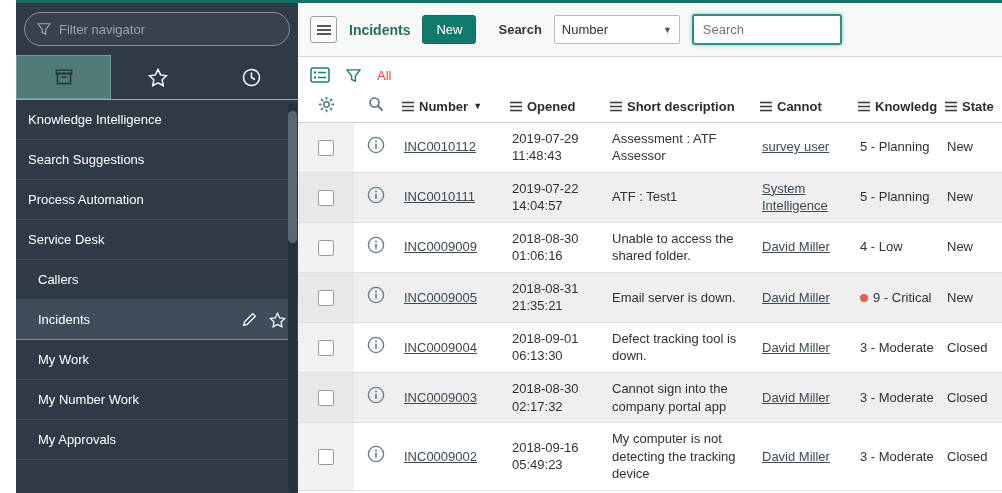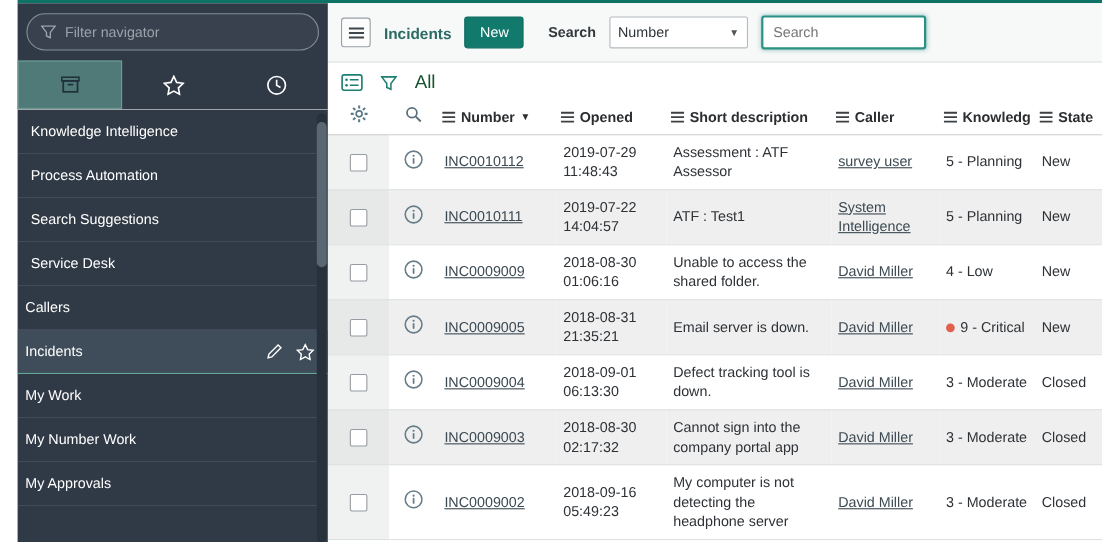--- a/index.html
+++ b/index.html
@@ -13,21 +13,21 @@
   .filter-wrap { margin: 9px 8px; height: 34px; border: 1px solid #848f96; border-radius: 17px;
     display: flex; align-items: center; gap: 8px; padding: 0 12px; background: rgba(255,255,255,0.04); }
   .filter-input { flex: 1; background: transparent; border: none; outline: none;
     color: #dfe5e8; font-size: 13px; }
   .filter-input::placeholder { color: #98a4ab; }
   .tabs { display: flex; height: 45px; border-bottom: 1px solid rgba(255,255,255,0.55); }
   .tab { flex: 1; display: flex; align-items: center; justify-content: center; cursor: pointer; }
   .tab.selected { background: #4f7a77; border: 1px solid #6d9a94; }
   .menu-item { height: 40px; display: flex; align-items: center; padding: 0 12px;
     font-size: 13px; color: #ffffff; border-bottom: 1px solid rgba(255,255,255,0.09); cursor: pointer; }
-  .menu-item.child { padding-left: 7px; }
+  .menu-item.child { padding-left: 22px; }
   .menu-item.selected { background: #3f4d5a; border-bottom: 1px solid #63a39a; }
   .menu-item .spacer { flex: 1; }
   .menu-item .action-icon { margin-left: 12px; display: inline-flex; }
   .sb-track { position: absolute; top: 100px; bottom: 0; right: 1px; width: 9px;
     background: #27313b; border-radius: 5px; }
   .sb-thumb { position: absolute; top: 8px; left: 0; width: 9px; height: 132px;
     background: #5a6772; border-radius: 5px; }
 
   
   .main { flex: 1; min-width: 0; display: flex; flex-direction: column; background: #fff; }
@@ -41,21 +41,21 @@
   .search-label { font-size: 13px; font-weight: bold; color: #33383c; margin-left: 10px; }
   .field-select { width: 126px; height: 29px; background: #fff; border: 1px solid #b4babe;
     border-radius: 2px; display: flex; align-items: center; justify-content: space-between;
     padding: 0 7px; font-size: 13px; color: #2f3438; cursor: pointer; }
   .caret { font-size: 9px; color: #50575c; }
   .search-input { width: 150px; height: 31px; border: 2px solid #2b9185; border-radius: 3px;
     padding: 0 9px; font-size: 13px; outline: none; box-shadow: 0 0 4px rgba(43,145,133,0.5); }
 
   .list-toolbar { height: 34px; flex-shrink: 0; background: #fff; display: flex;
     align-items: center; gap: 16px; padding: 2px 12px 0 12px; }
-  .all-label { color: #14532d; font-size: 17px; cursor: pointer; }
+  .all-label { color: #ef4444; font-size: 13px; cursor: pointer; }
   .icon-btn { display: inline-flex; align-items: center; cursor: pointer; }
 
   .tablewrap { flex: 1; overflow: hidden; }
   table { width: 100%; border-collapse: collapse; table-layout: fixed; }
   thead th { height: 31px; background: #fff; border-bottom: 1px solid #cfd1d2;
     text-align: left; vertical-align: middle; padding: 0 4px; }
   th.c-check, td.c-check { text-align: center; }
   th.c-info, td.c-info { text-align: center; }
   .col-head { display: flex; align-items: center; gap: 5px; }
   .col-label { font-size: 13px; font-weight: bold; color: #2b2e30; white-space: nowrap; overflow: hidden; }
@@ -113,24 +113,24 @@
             </svg>
         </span>
       </div>
     </div>
 
     <nav>
         <div class="menu-item">
           <span class="menu-label">Knowledge Intelligence</span>
         </div>
         <div class="menu-item">
+          <span class="menu-label">Search Suggestions</span>
+        </div>
+        <div class="menu-item">
           <span class="menu-label">Process Automation</span>
-        </div>
-        <div class="menu-item">
-          <span class="menu-label">Search Suggestions</span>
         </div>
         <div class="menu-item">
           <span class="menu-label">Service Desk</span>
         </div>
         <div class="menu-item child">
           <span class="menu-label">Callers</span>
         </div>
         <div class="menu-item child selected">
           <span class="menu-label">Incidents</span>
           <span class="spacer"></span>
@@ -287,21 +287,21 @@
               <span class="col-head">
                 <span class="icon-btn">
                     <svg width="12" height="11" viewBox="0 0 12 11">
                       <g stroke="#3c4043" stroke-width="1.6">
                         <line x1="0" y1="1.5" x2="12" y2="1.5"></line>
                         <line x1="0" y1="5.5" x2="12" y2="5.5"></line>
                         <line x1="0" y1="9.5" x2="12" y2="9.5"></line>
                       </g>
                     </svg>
                   </span>
-                <span class="col-label">Caller</span>
+                <span class="col-label">Cannot</span>
               </span>
             </th>
             <th>
               <span class="col-head">
                 <span class="icon-btn">
                     <svg width="12" height="11" viewBox="0 0 12 11">
                       <g stroke="#3c4043" stroke-width="1.6">
                         <line x1="0" y1="1.5" x2="12" y2="1.5"></line>
                         <line x1="0" y1="5.5" x2="12" y2="5.5"></line>
                         <line x1="0" y1="9.5" x2="12" y2="9.5"></line>
@@ -428,21 +428,21 @@
               <td class="c-check"><span class="checkbox"></span></td>
               <td class="c-info"><span class="info-icon">
                   <svg width="18" height="18" viewBox="0 0 18 18">
                     <circle cx="9" cy="9" r="7.6" fill="none" stroke="#647d89" stroke-width="1.4"></circle>
                     <circle cx="9" cy="5.6" r="1" fill="#647d89"></circle>
                     <rect x="8.2" y="7.6" width="1.6" height="5.4" rx="0.8" fill="#647d89"></rect>
                   </svg>
                 </span></td>
               <td><a class="cell-link">INC0009002</a></td>
               <td>2018-09-16 05:49:23</td>
-              <td>My computer is not detecting the headphone server</td>
+              <td>My computer is not detecting the tracking device</td>
               <td><a class="cell-link">David Miller</a></td>
               <td><span>3 - Moderate</span></td>
               <td>Closed</td>
             </tr>
           </tbody>
       </table>
     </div>
   </main>
 </div>
 

